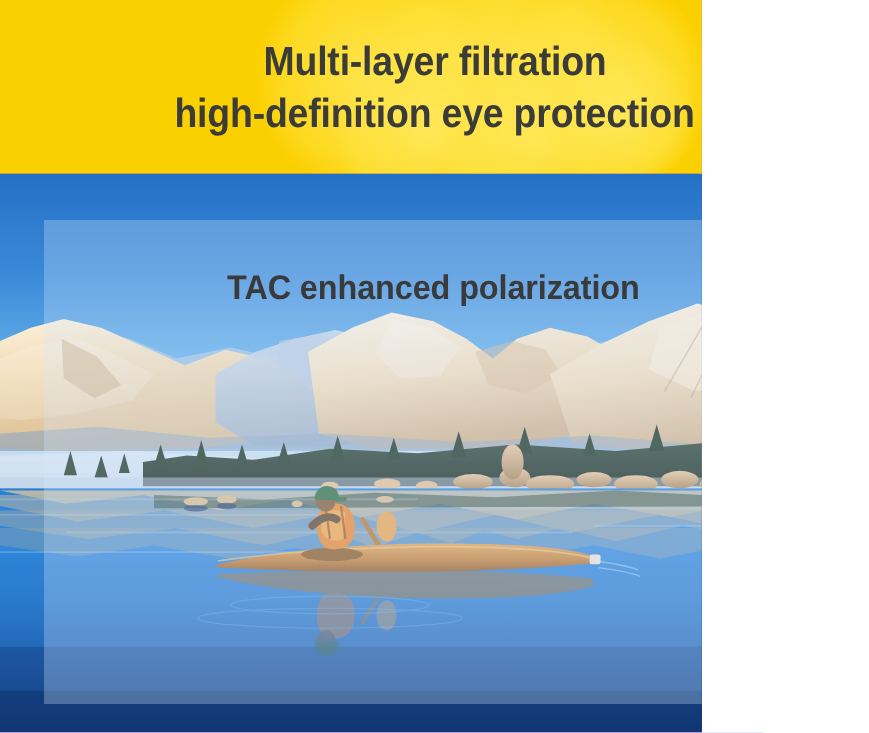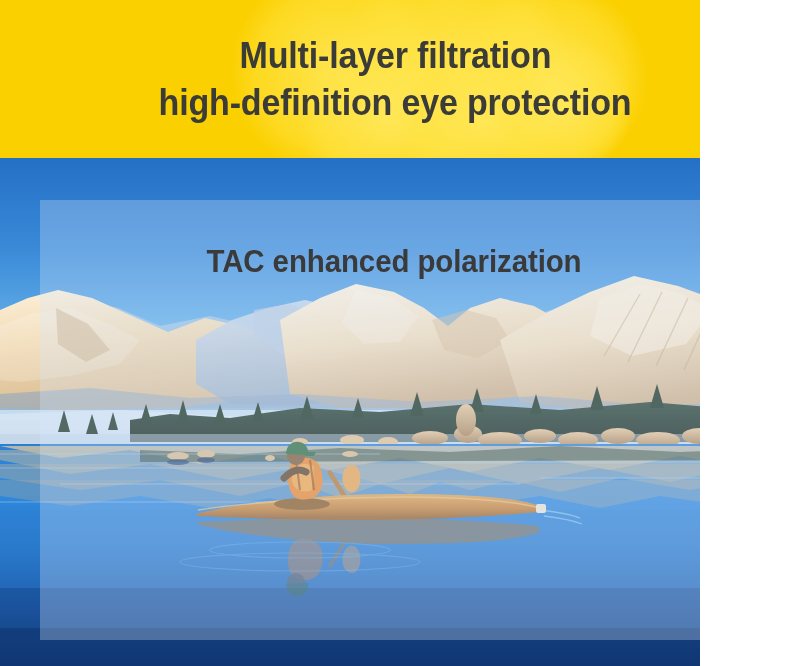--- a/index.html
+++ b/index.html
@@ -7,21 +7,21 @@
     margin: 0;
     padding: 0;
     background: #ffffff;
   }
   body {
     font-family: "Liberation Sans", sans-serif;
   }
 
   .page {
     position: relative;
-    width: 700px;
+    width: 638px;
     height: 666px;
     overflow: hidden;
     background: #d946ef;
   }
 
   
   .banner {
     position: absolute;
     left: 0;
     top: 0;

